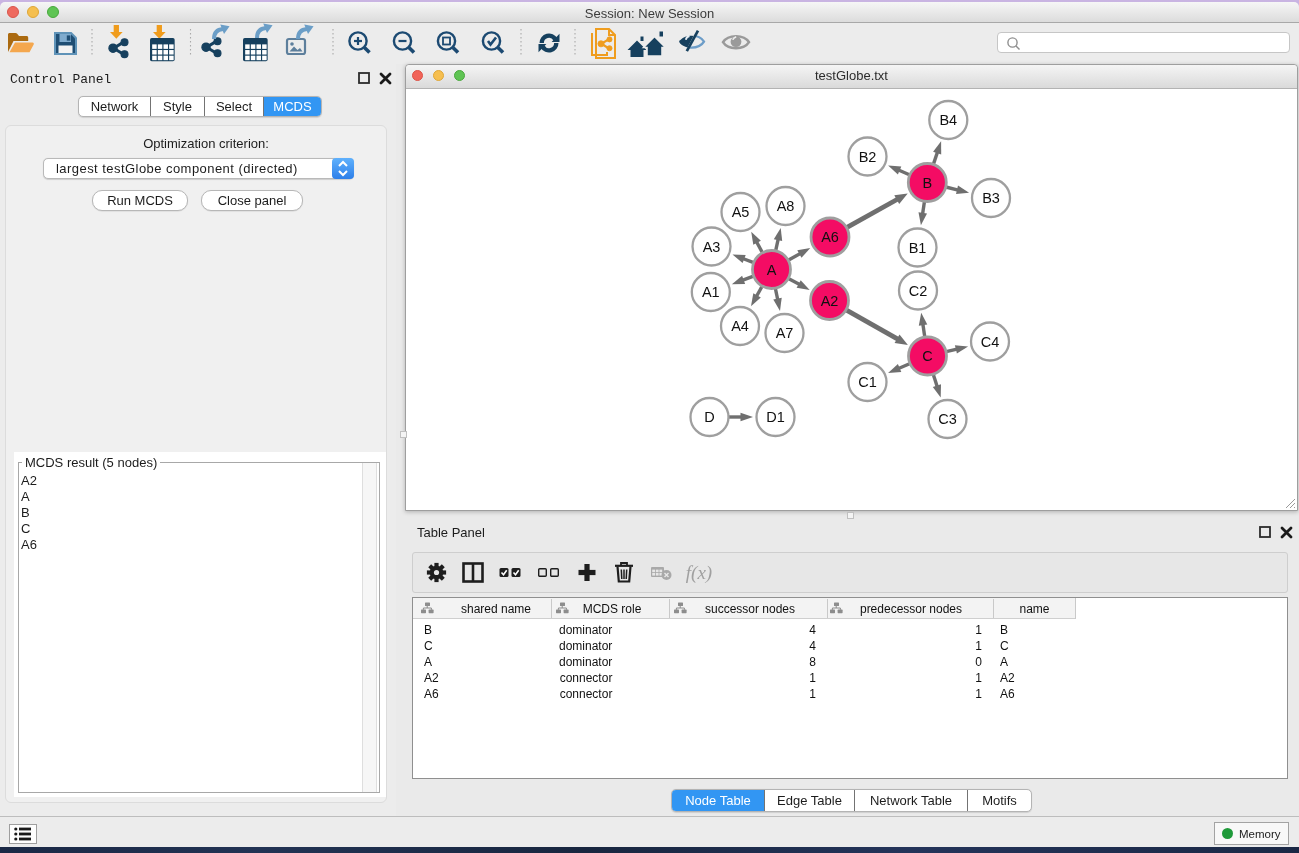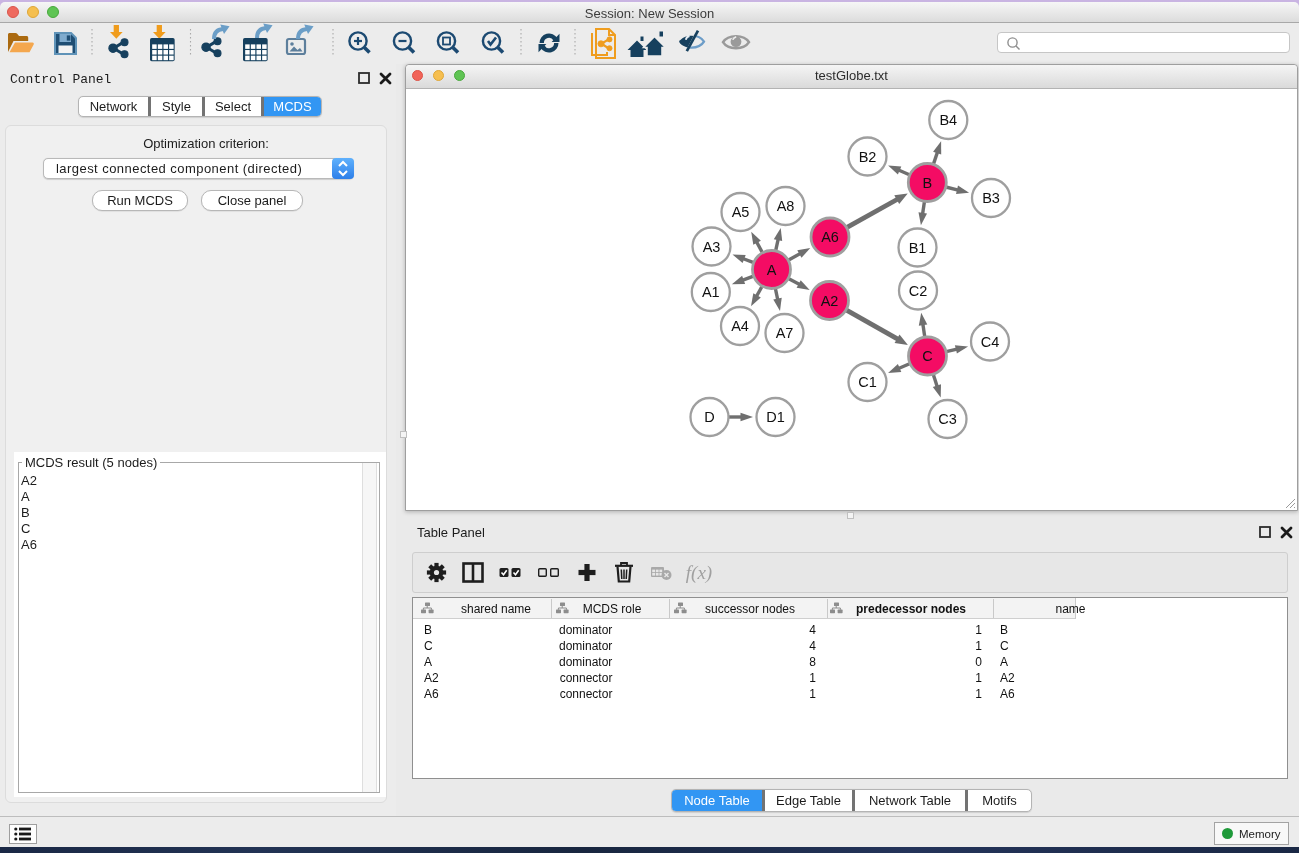--- a/index.html
+++ b/index.html
@@ -15,21 +15,21 @@
   font-size:13px; color:#3c3c3c; }
 #toolbar { left:0; top:23px; width:1299px; height:41px; background:#ececec; }
 #mainbg { left:0; top:64px; width:1299px; height:783px; background:#eaeaea; }
 #search { position:absolute; left:997px; top:32px; width:293px; height:21px;
   background:#fff; border:1px solid #c6c6c6; border-radius:4px; }
 #statusbar { left:0; top:816px; width:1299px; height:31px; background:#ececec;
   border-top:1px solid #bdbdbd; }
 .wtext { position:absolute; font-size:13px; color:#1c1c1c; white-space:nowrap; }
 .seg { position:absolute; background:#fff; border:1px solid #b4b4b4; border-radius:5px;
   display:flex; overflow:hidden; box-shadow:0 0.5px 1px rgba(0,0,0,0.12); }
-.seg div { font-size:13px; color:#1c1c1c; text-align:center; border-right:3px solid #737373;
+.seg div { font-size:13px; color:#1c1c1c; text-align:center; border-right:1px solid #737373;
   display:flex; align-items:center; justify-content:center; }
 .seg div:last-child { border-right:none; }
 .seg .sel { background:#3296f3; color:#fff; }
 .btn { position:absolute; background:#fff; border:1px solid #b7b7b7; border-radius:10px;
   font-size:13px; color:#1c1c1c; text-align:center; box-shadow:0 0.5px 1px rgba(0,0,0,0.12); }
 </style></head>
 <body>
 <div id="desktop">
 
   <div class="abs" style="left:0;top:0;width:1299px;height:10px;background:#c9b4e2;"></div>
@@ -217,21 +217,21 @@
   <div class="seg" style="left:78px;top:96px;height:21px;">
     <div style="width:72px;">Network</div>
       <div style="width:54px;">Style</div>
     <div style="width:59px;">Select</div>
       <div class="sel" style="width:57px;">MCDS</div>
   </div>
   <div class="wtext" style="left:0;top:136px;width:392px;text-align:center;padding-left:20px;">Optimization criterion:</div>
 
   <div class="abs" style="left:43px;top:158px;width:311px;height:21px;background:#fff;
        border:1px solid #b9b9b9;border-radius:5px;box-shadow:0 0.5px 1px rgba(0,0,0,0.15);"></div>
-  <div class="wtext" style="left:56px;top:161px;letter-spacing:0.45px;">largest connected component (directed)</div>
+  <div class="wtext" style="left:56px;top:161px;letter-spacing:0.45px;">largest testGlobe component (directed)</div>
   <div class="abs" style="left:332px;top:158px;width:22px;height:21px;border-radius:4px;
        background:linear-gradient(#5fb1fd,#2d7fe9);"></div>
   <svg width="22" height="21" style="position:absolute;left:332px;top:158px">
     <path d="M7,8 L11,4 L15,8" stroke="#fff" stroke-width="2" fill="none"></path>
     <path d="M7,13 L11,17 L15,13" stroke="#fff" stroke-width="2" fill="none"></path>
   </svg>
   <div class="btn" style="left:92px;top:190px;width:96px;height:21px;line-height:20px;">Run MCDS</div>
   <div class="btn" style="left:201px;top:190px;width:102px;height:21px;line-height:20px;">Close panel</div>
 
   <div class="abs" style="left:14px;top:452px;width:372px;height:345px;background:#fff;"></div>
@@ -461,22 +461,22 @@
       <g fill="#8d8d8d">
         <rect x="4" y="0.5" width="5" height="3.6" rx="0.6"></rect>
         <rect x="0" y="7.6" width="5" height="3.6" rx="0.6"></rect>
         <rect x="7.6" y="7.6" width="5" height="3.6" rx="0.6"></rect>
         <path d="M6.2,4 L6.2,6 M2.4,7.8 L2.4,6 L10.4,6 L10.4,7.8" stroke="#8d8d8d" stroke-width="1" fill="none"></path>
       </g>
     </svg>
   <div class="abs" style="left:440px;top:602px;width:112px;text-align:center;font-size:12px;color:#111;">shared name</div>
   <div class="abs" style="left:572px;top:602px;width:80px;text-align:center;font-size:12px;color:#111;">MCDS role</div>
   <div class="abs" style="left:690px;top:602px;width:120px;text-align:center;font-size:12px;color:#111;">successor nodes</div>
-  <div class="abs" style="left:845px;top:602px;width:132px;text-align:center;font-size:12px;color:#111;font-weight:bold;">predecessor nodes</div>
-  <div class="abs" style="left:1030px;top:602px;width:81px;text-align:center;font-size:12px;color:#111;">name</div>
+  <div class="abs" style="left:845px;top:602px;width:132px;text-align:center;font-size:12px;color:#111;">predecessor nodes</div>
+  <div class="abs" style="left:994px;top:602px;width:81px;text-align:center;font-size:12px;color:#111;">name</div>
 
   <div class="abs" style="left:424px;top:622px;font-size:12px;color:#111;line-height:16.1px;">B<br>C<br>A<br>A2<br>A6</div>
   <div class="abs" style="left:559px;top:622px;font-size:12px;color:#111;line-height:16.1px;text-align:right;">dominator<br>dominator<br>dominator<br>connector<br>connector</div>
   <div class="abs" style="left:700px;top:622px;width:116px;text-align:right;font-size:12px;color:#111;line-height:16.1px;">4<br>4<br>8<br>1<br>1</div>
   <div class="abs" style="left:860px;top:622px;width:122px;text-align:right;font-size:12px;color:#111;line-height:16.1px;">1<br>1<br>0<br>1<br>1</div>
   <div class="abs" style="left:1000px;top:622px;font-size:12px;color:#111;line-height:16.1px;">B<br>C<br>A<br>A2<br>A6</div>
 
   <div class="seg" style="left:671px;top:789px;height:23px;">
     <div class="sel" style="width:93px;">Node Table</div>
       <div style="width:90px;">Edge Table</div>

